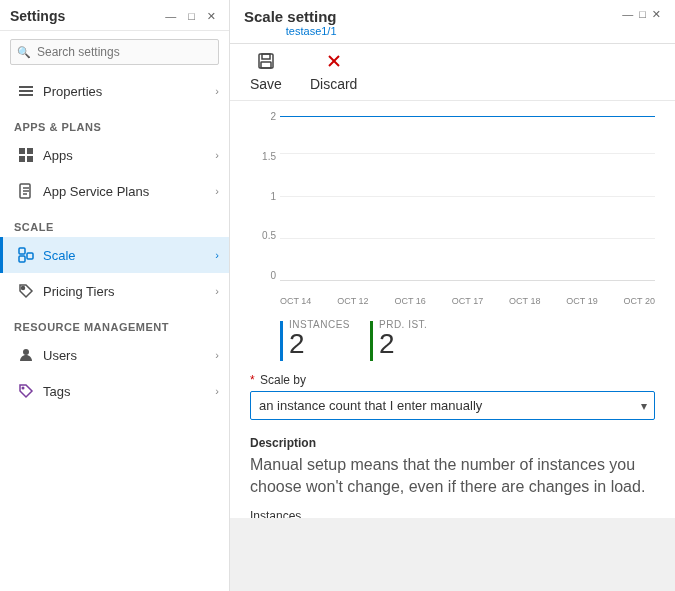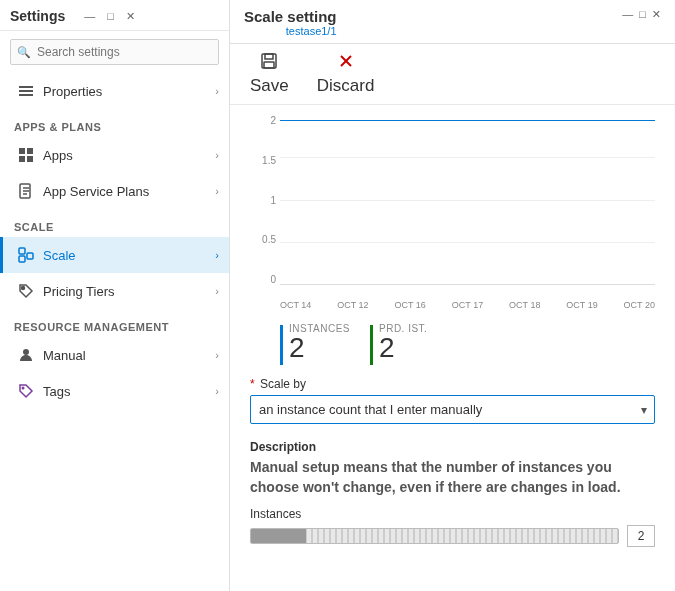--- a/index.html
+++ b/index.html
@@ -15,20 +15,21 @@
       flex-direction: column;
       flex-shrink: 0;
     }
 
     .settings-titlebar {
       background: #fff;
       padding: 8px 10px 6px 10px;
       border-bottom: 1px solid #e8e8e8;
       display: flex;
       align-items: center;
+      justify-content: space-between;
       gap: 16px;
     }
 
     .settings-title {
       font-size: 14px;
       font-weight: 600;
       color: #333;
     }
 
     .titlebar-controls {
@@ -118,21 +119,21 @@
       font-size: 11px;
       font-weight: 600;
       color: #666;
       letter-spacing: 0.5px;
       text-transform: uppercase;
     }
 
     
     .main-panel {
       flex: 1;
-      height: 591px;
+      height: 518px;
       display: flex;
       flex-direction: column;
       background: #fde047;
       overflow: hidden;
     }
 
     .main-titlebar {
       background: #fff;
       padding: 8px 14px 6px 14px;
       border-bottom: 1px solid #e0e0e0;
@@ -175,21 +176,21 @@
       border-bottom: 1px solid #e8e8e8;
     }
 
     .toolbar-btn {
       display: flex;
       flex-direction: column;
       align-items: center;
       cursor: pointer;
       padding: 4px 6px;
       color: #333;
-      font-size: 17px;
+      font-size: 14px;
       gap: 2px;
     }
 
     .toolbar-btn .btn-icon {
       font-size: 16px;
       color: #444;
     }
 
     .toolbar-btn.discard .btn-icon {
       color: #c00;
@@ -365,24 +366,23 @@
     }
 
     .desc-title {
       font-size: 12px;
       font-weight: 600;
       color: #333;
       margin-bottom: 4px;
     }
 
     .desc-text {
-      font-size: 14px;
+      font-size: 16px;
       color: #555;
       line-height: 1.4;
-      font-weight: bold;
     }
 
     .instances-section {
       margin-top: 10px;
     }
 
     .instances-label {
       font-size: 12px;
       color: #333;
       margin-bottom: 4px;
@@ -517,21 +517,21 @@
 
   <div class="nav-section">
     <div class="section-header">RESOURCE MANAGEMENT</div>
     <div class="nav-item">
       <span class="nav-icon">
         <svg width="16" height="16" viewBox="0 0 16 16" fill="#555">
           <circle cx="8" cy="5" r="3"></circle>
             <path d="M2 14c0-3.3 2.7-6 6-6s6 2.7 6 6"></path>
         </svg>
       </span>
-      <span class="nav-label">Manual</span>
+      <span class="nav-label">Users</span>
       <span class="nav-arrow">›</span>
     </div>
     <div class="nav-item">
       <span class="nav-icon">
         <svg width="16" height="16" viewBox="0 0 16 16" fill="#7b3f9e">
           <circle cx="5" cy="5" r="1.5"></circle>
             <path d="M2 2h6l6 6-6 6L2 8V2z" fill="none" stroke="#7b3f9e" stroke-width="1.5"></path>
         </svg>
       </span>
       <span class="nav-label">Tags</span>

